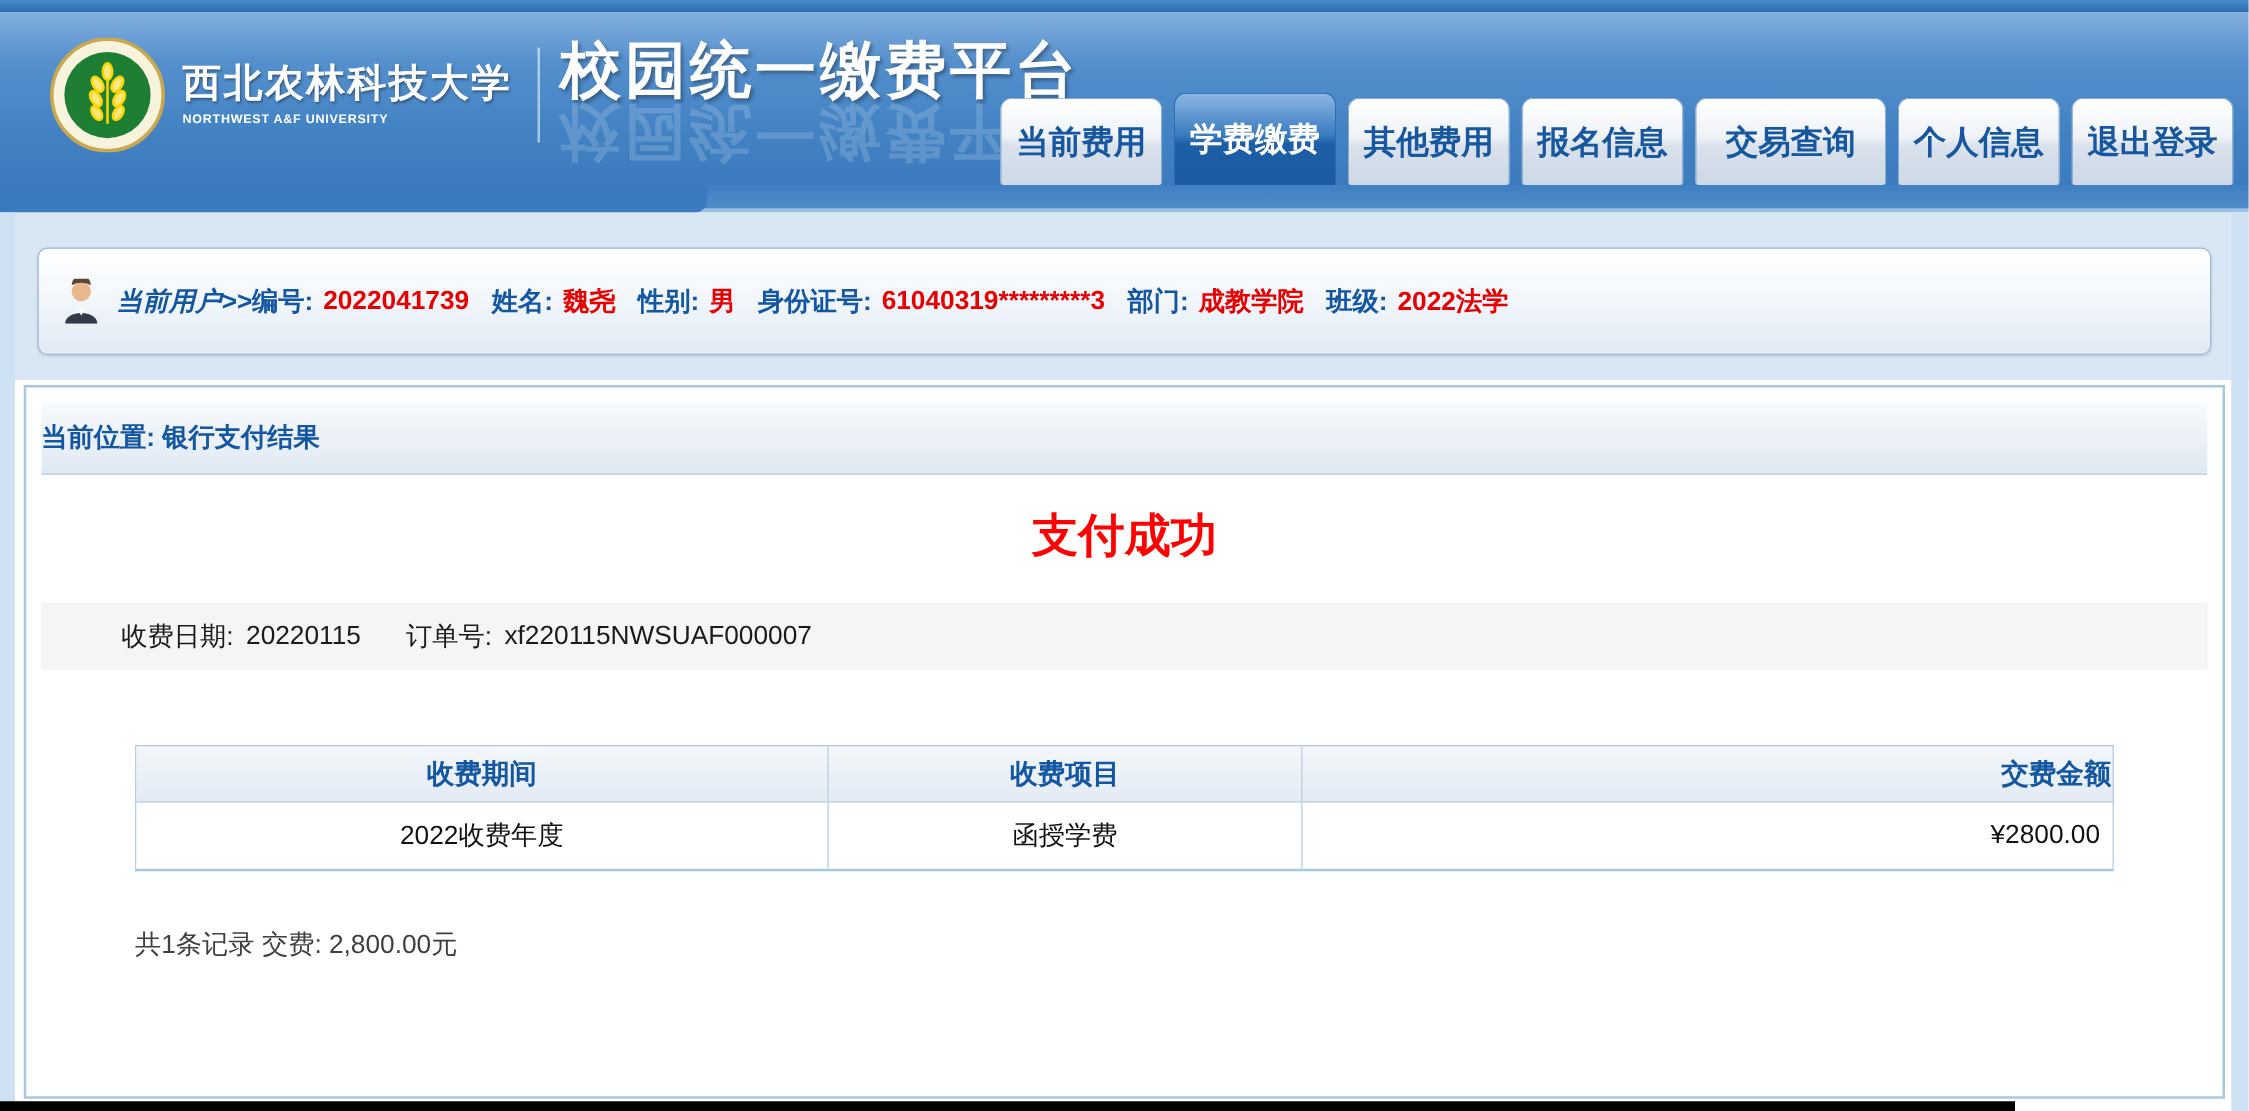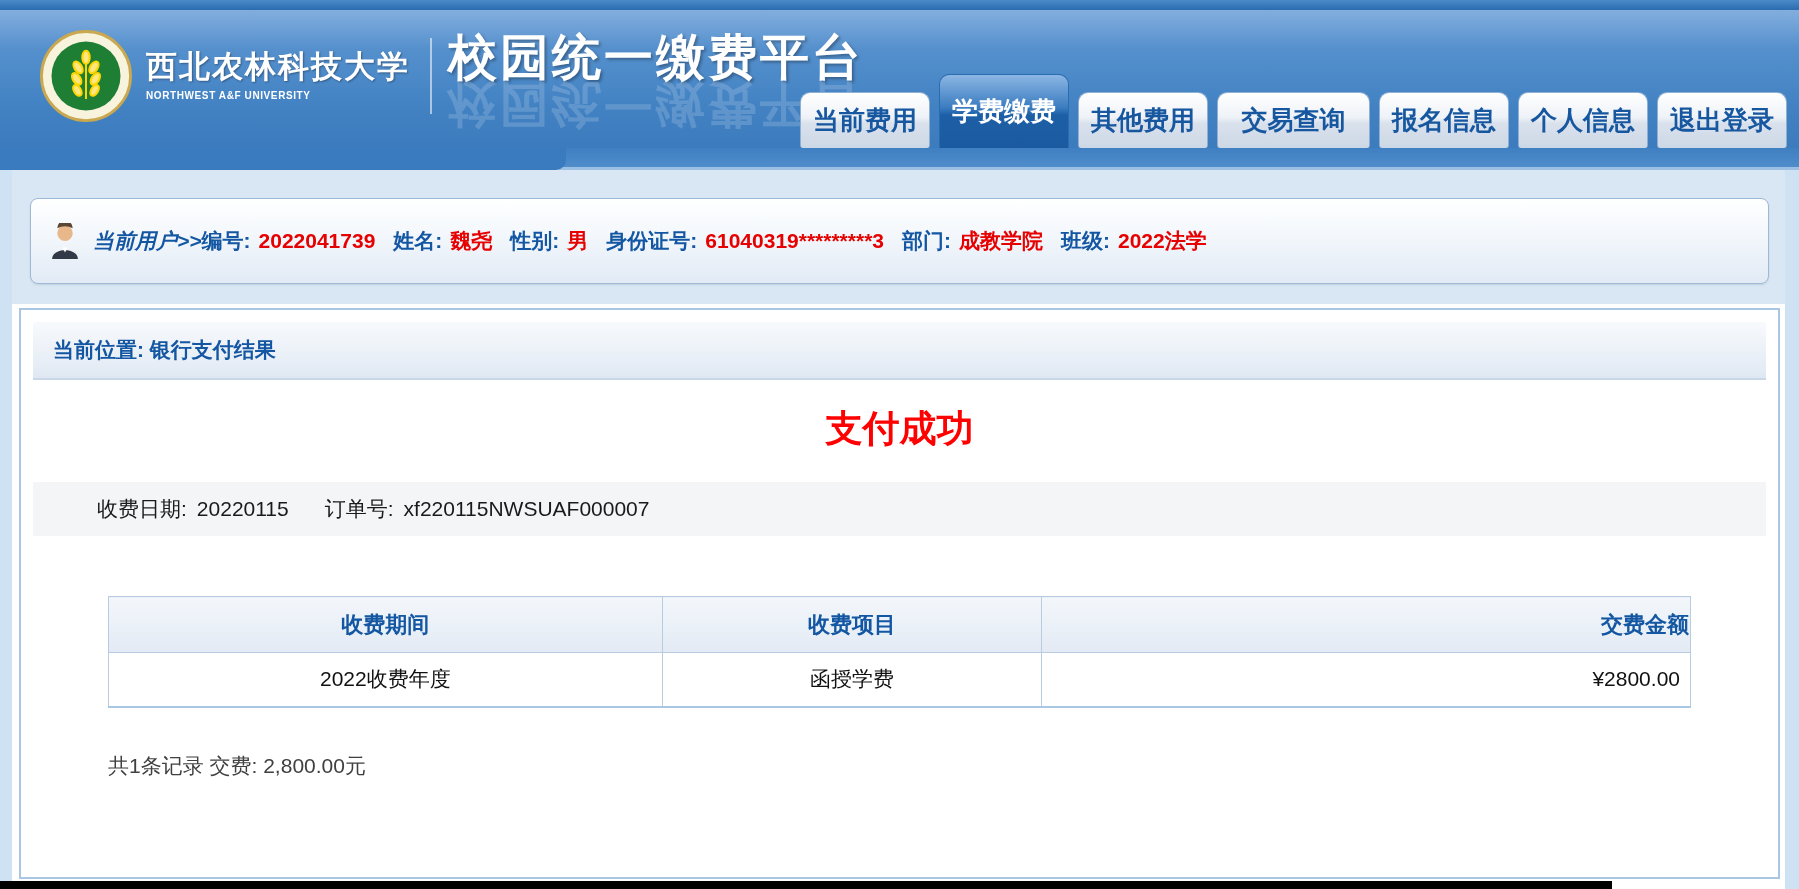--- a/index.html
+++ b/index.html
@@ -26,21 +26,21 @@
             letter-spacing:2px; text-shadow:1px 1px 2px rgba(0,0,0,.35); white-space:nowrap; }
   .uni-en { font-size:10px; font-weight:bold; letter-spacing:.6px; margin-top:2px; }
   .brand-divider { width:2px; height:76px; background:rgba(255,255,255,.55); margin:14px 16px 0 20px; }
   .platform { margin-top:8px; color:#fff; line-height:1.05; }
   .platform-title { font-size:49px; font-weight:bold; letter-spacing:3px;
                     text-shadow:2px 2px 3px rgba(0,0,0,.3); white-space:nowrap; }
   .platform-reflection { transform:scaleY(-1); opacity:.16; font-size:49px; font-weight:bold;
                          letter-spacing:3px; margin-top:-4px; white-space:nowrap; }
   .tabs { position:absolute; right:12px; bottom:0; display:flex; align-items:flex-end; gap:9px; }
   .tab {
-    height:56px; min-width:113px; padding:0 12px; display:flex; align-items:center; justify-content:center;
+    height:70px; min-width:113px; padding:0 12px; display:flex; align-items:center; justify-content:center;
     font-size:26px; font-weight:bold; color:#1657a0; text-decoration:none; cursor:pointer;
     background:linear-gradient(180deg,#ffffff 0%,#eef2f7 45%,#d9e1ec 55%,#cdd8e6 100%);
     border:1px solid #8fb0d2; border-bottom:none; border-radius:10px 10px 3px 3px; white-space:nowrap;
   }
   .tab.wide { min-width:153px; }
   .tab.active {
     height:74px; color:#fff; border-color:#2a6cb0;
     background:linear-gradient(180deg,#8cb6e4 0%,#3a7cc0 45%,#1d5fa6 55%,#1a5aa0 100%);
     border-radius:10px 10px 0 0;
   }
@@ -60,34 +60,34 @@
   }
   .avatar { width:32px; height:36px; margin-right:12px; flex:0 0 auto; }
   .u-label { color:#1356a2; margin-left:18px; }
   .u-label.first { margin-left:0;font-style:italic; }
   .u-value { color:#e60000; margin-left:8px; }
 
   
   .main-panel { position:relative; margin:4px 19px 0; height:571px;
     border:2px solid #a9c7e3; background:#fff; padding:12px 12px 0; }
   .crumb {
-    height:58px; display:flex; align-items:center; padding-left:20px;
+    height:58px; display:flex; align-items:center; 
     background:linear-gradient(180deg,#f7fafd 0%,#e8eef6 70%,#dfe8f2 100%);
     border-bottom:2px solid #c9d8e8; border-radius:3px 3px 0 0;
     font-size:21px; font-weight:bold; color:#1356a2;text-align:right;
   }
   .result { margin:24px 0 0; text-align:center; color:#ff0000; font-size:37px; font-weight:bold; }
   .details { margin-top:28px; height:54px; background:#f4f5f7; display:flex; align-items:center;
     padding-left:64px; font-size:21px; color:#1a1a1a; }
   .d-val { margin-left:10px; }
   .d-label2 { margin-left:36px; }
 
   .pay-table { width:calc(100% - 150px); margin:60px 75px 0; border-collapse:collapse; }
   .pay-table th {
-    height:56px; border:1px solid #b7cce0; color:#1356a2; font-size:22px; font-weight:bold;
+    height:45px; border:1px solid #b7cce0; color:#1356a2; font-size:22px; font-weight:bold;
     background:linear-gradient(180deg,#f3f7fb,#e3eaf4);
     margin-left:48px;
   }
   .pay-table td { height:54px; border:1px solid #b7cce0; border-bottom:2px solid #a9c7e3;
     font-size:21px; color:#111; background:#fff; text-align:center; }
   .pay-table .col1 { width:35%; } .pay-table .col2 { width:24%; } .pay-table .col3 { width:41%;text-align:right; }
   .pay-table td.amount { text-align:right; padding-right:10px; }
 
   .summary { margin:44px 0 0 75px; color:#404040; font-size:21px; }
 </style>
@@ -119,22 +119,22 @@
     <div class="brand-divider"></div>
     <div class="platform">
       <div class="platform-title">校园统一缴费平台</div>
       <div class="platform-reflection">校园统一缴费平台</div>
     </div>
   </div>
   <nav class="tabs">
     <a class="tab">当前费用</a>
     <a class="tab active">学费缴费</a>
     <a class="tab">其他费用</a>
+    <a class="tab">报名信息</a>
     <a class="tab wide">交易查询</a>
-    <a class="tab">报名信息</a>
     <a class="tab">个人信息</a>
     <a class="tab">退出登录</a>
   </nav>
 </header>
 
 <div class="header-strip">
   <div class="strip-left"></div>
 </div>
 
 <div class="band">

